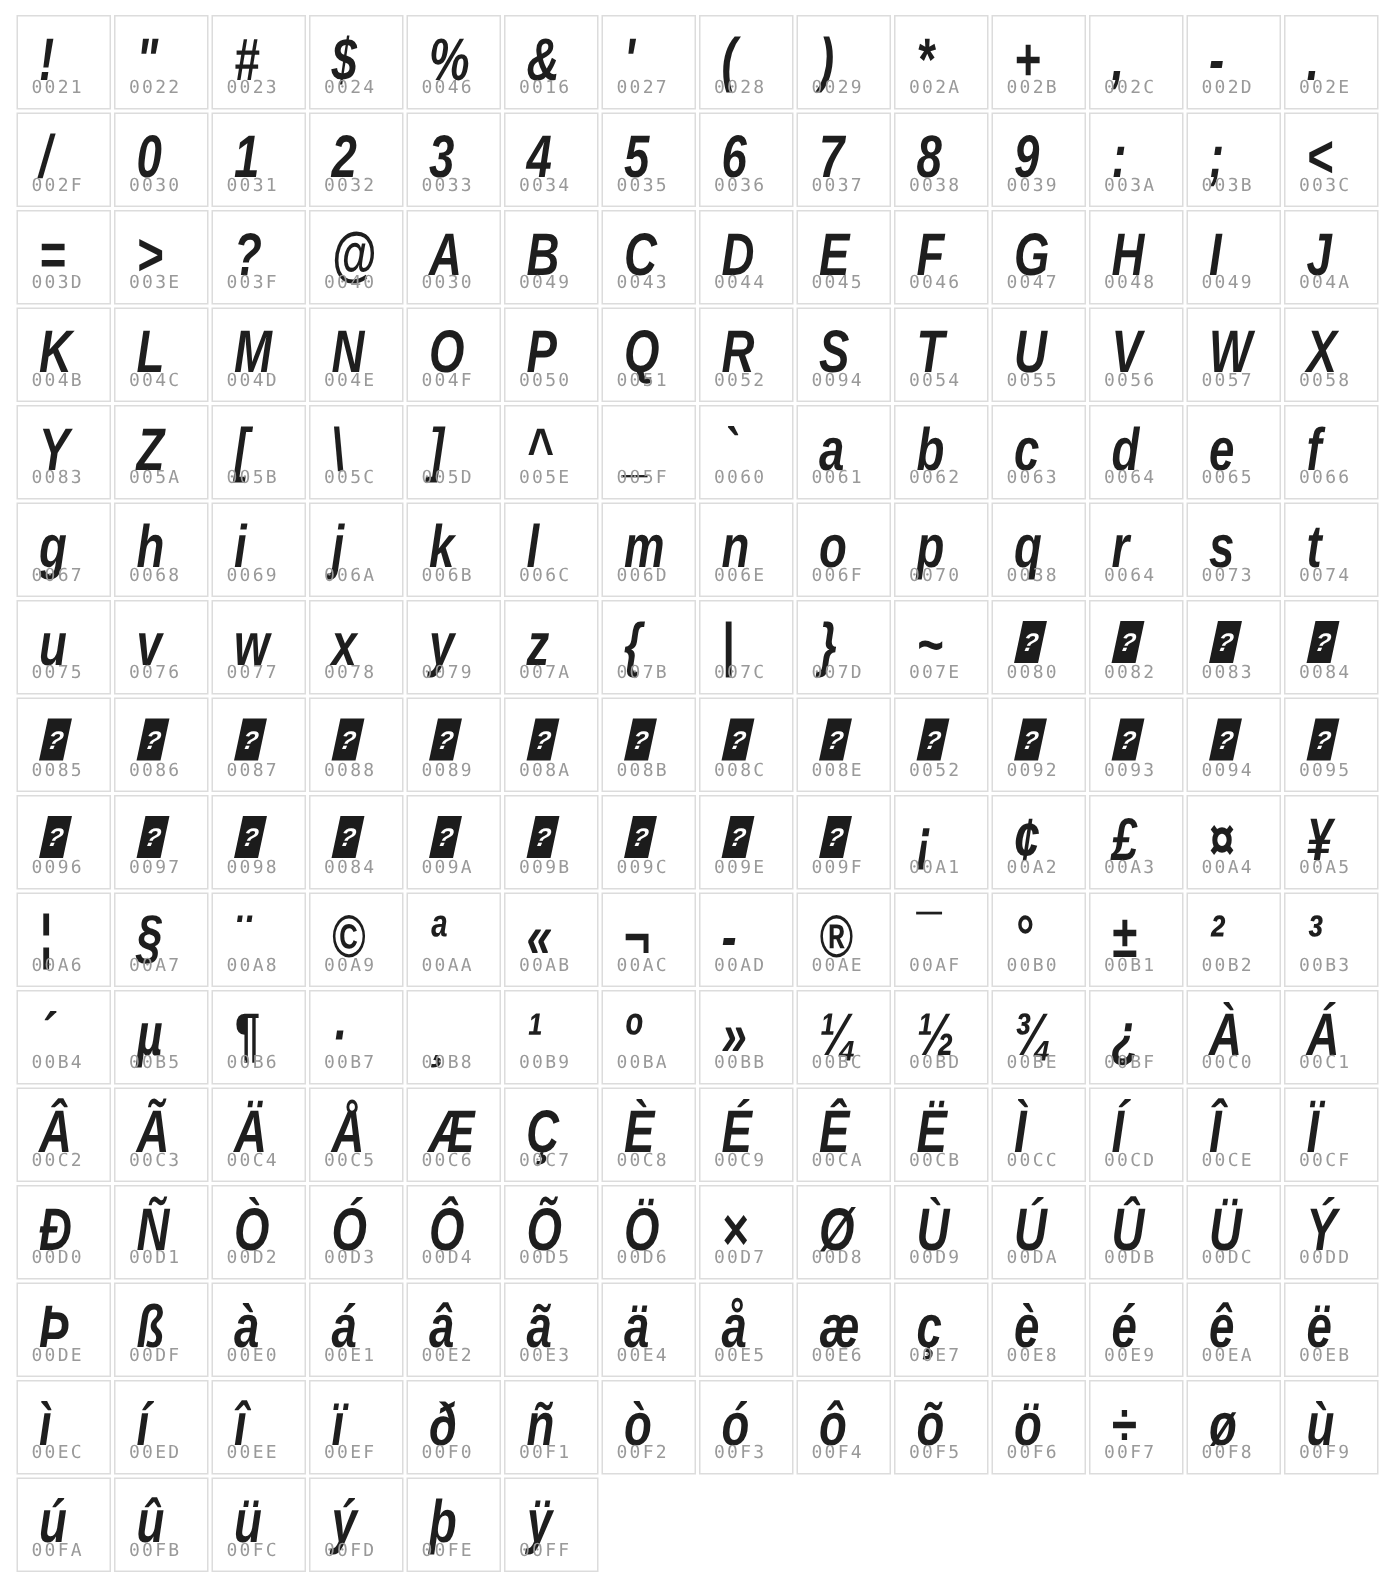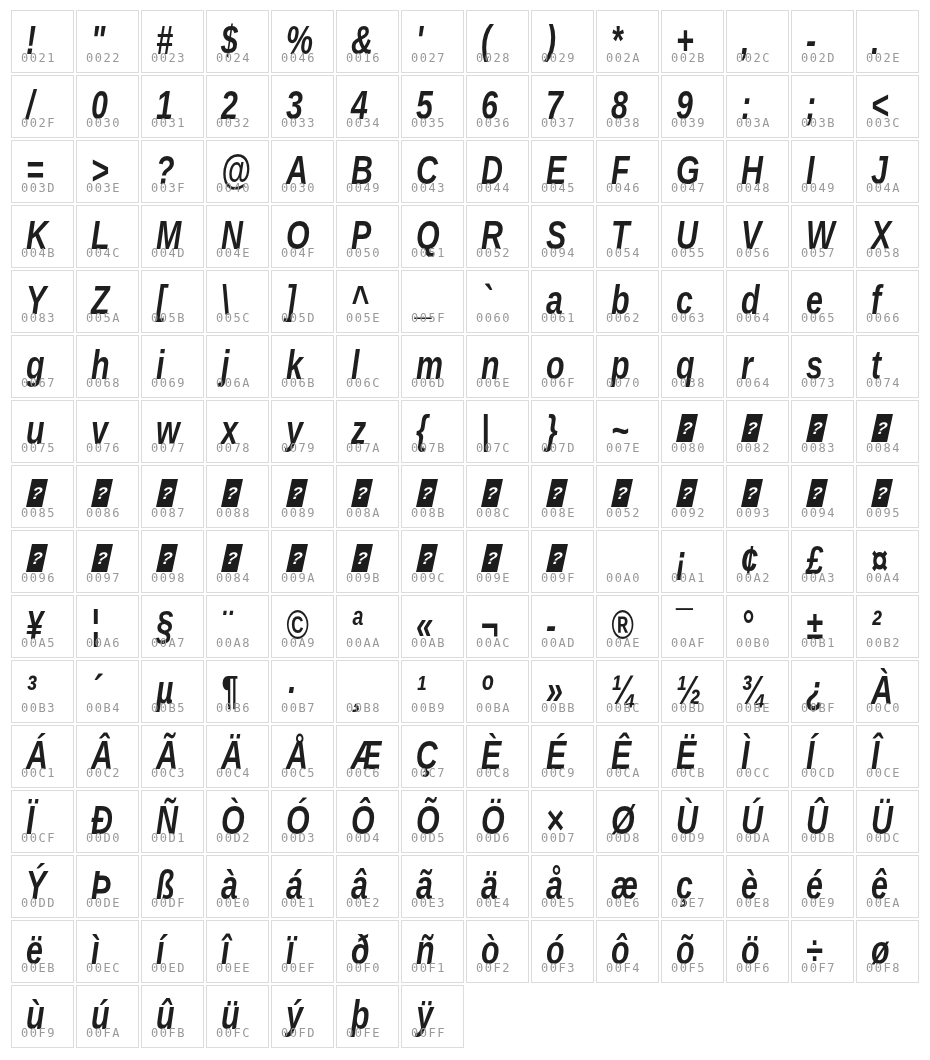--- a/index.html
+++ b/index.html
@@ -553,24 +553,20 @@
     </div>
     <div class="cell">
       <span class="tofu">?</span>
       <div class="code">009E</div>
     </div>
     <div class="cell">
       <span class="tofu">?</span>
       <div class="code">009F</div>
     </div>
     <div class="cell">
-      <div class="glyph"><span class="g"></span></div>
-      <div class="code">00A0</div>
-    </div>
-    <div class="cell">
       <div class="glyph"><span class="g">¡</span></div>
       <div class="code">00A1</div>
     </div>
     <div class="cell">
       <div class="glyph"><span class="g">¢</span></div>
       <div class="code">00A2</div>
     </div>
     <div class="cell">
       <div class="glyph"><span class="g">£</span></div>
       <div class="code">00A3</div>

